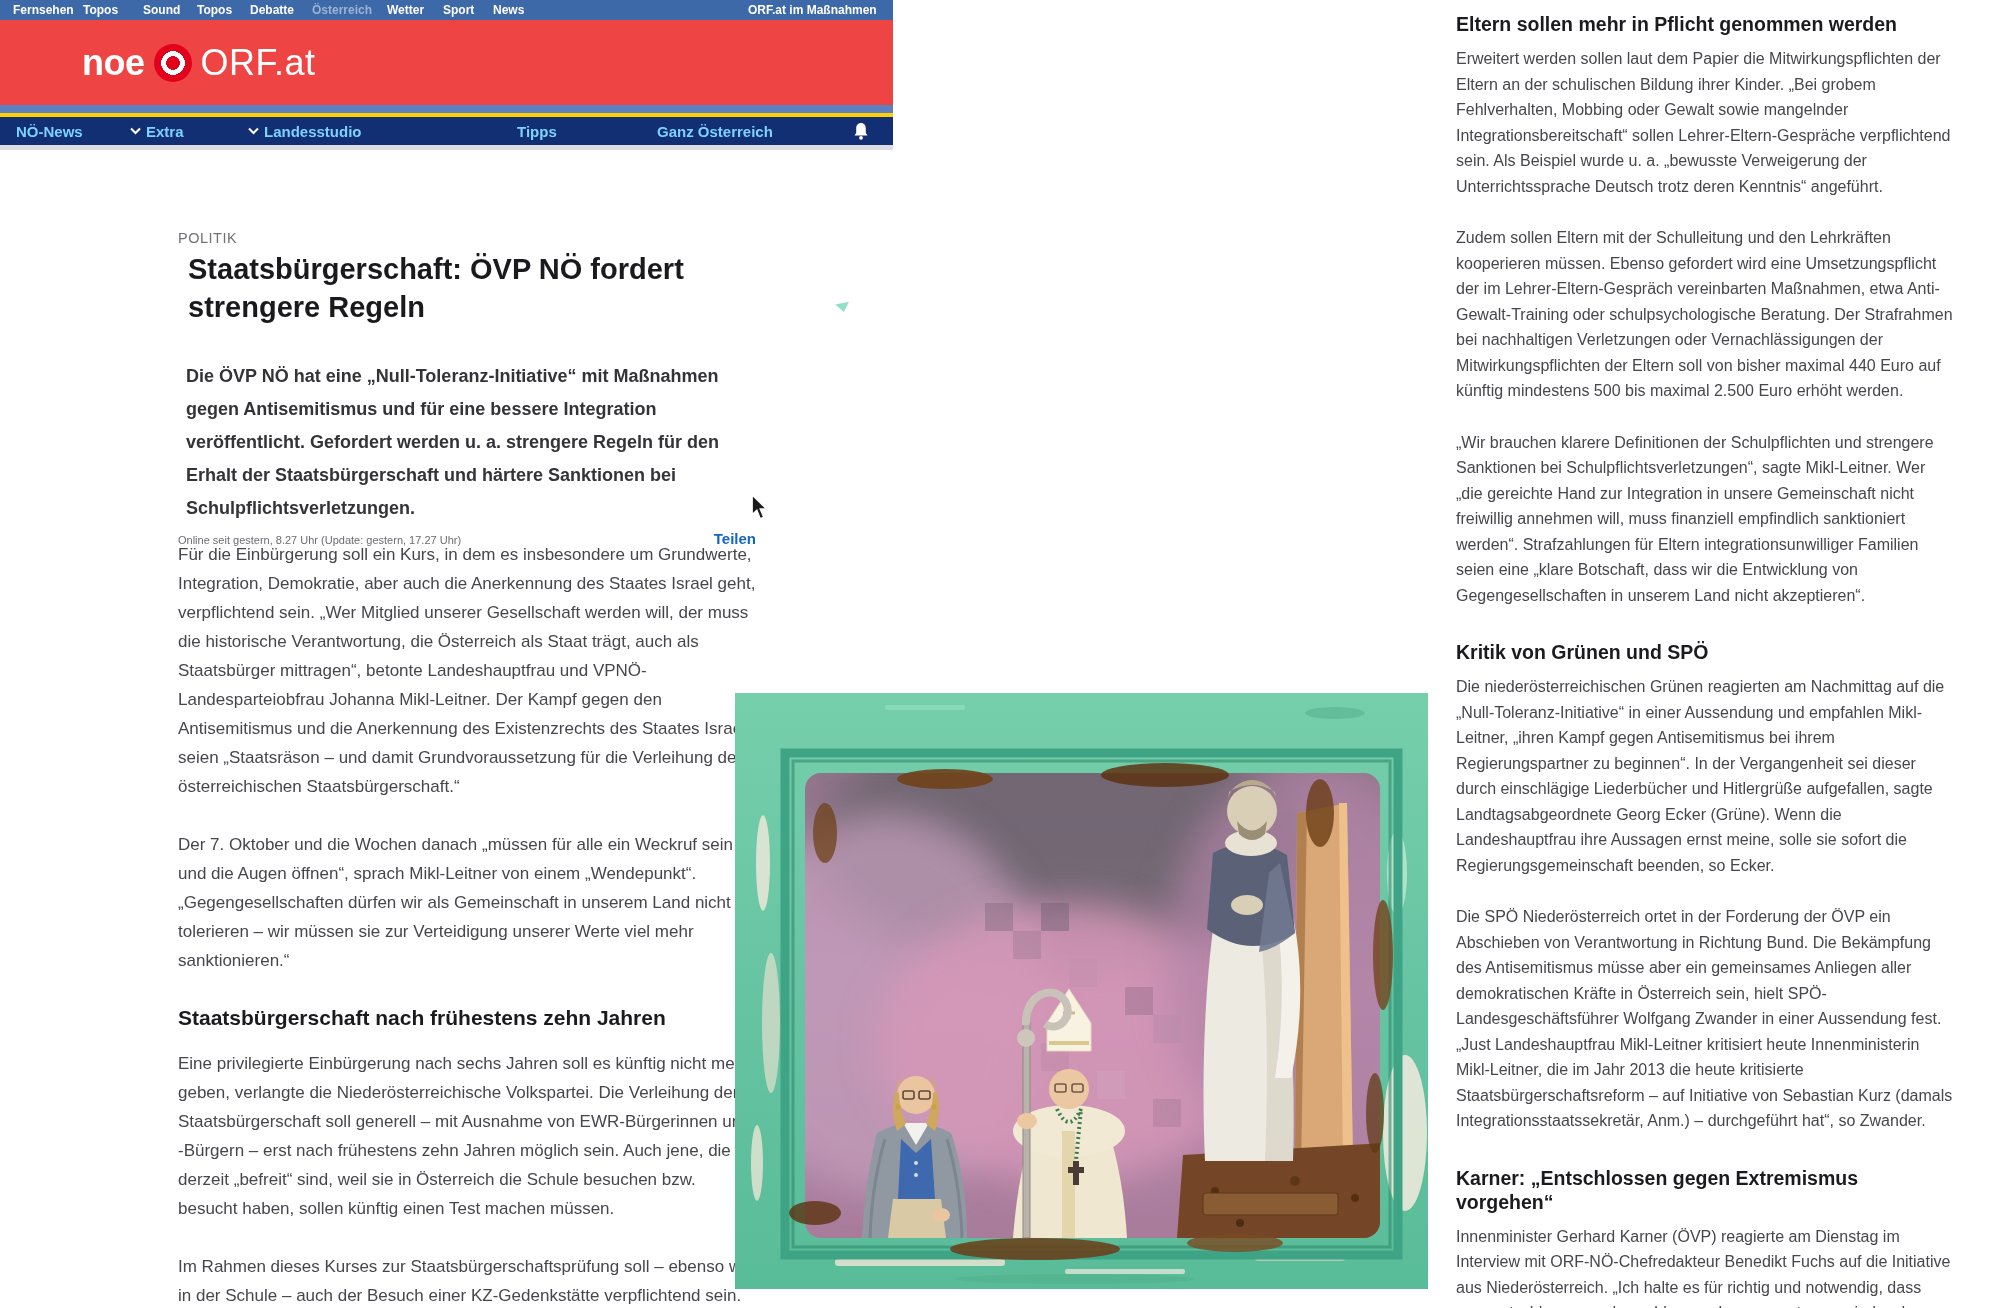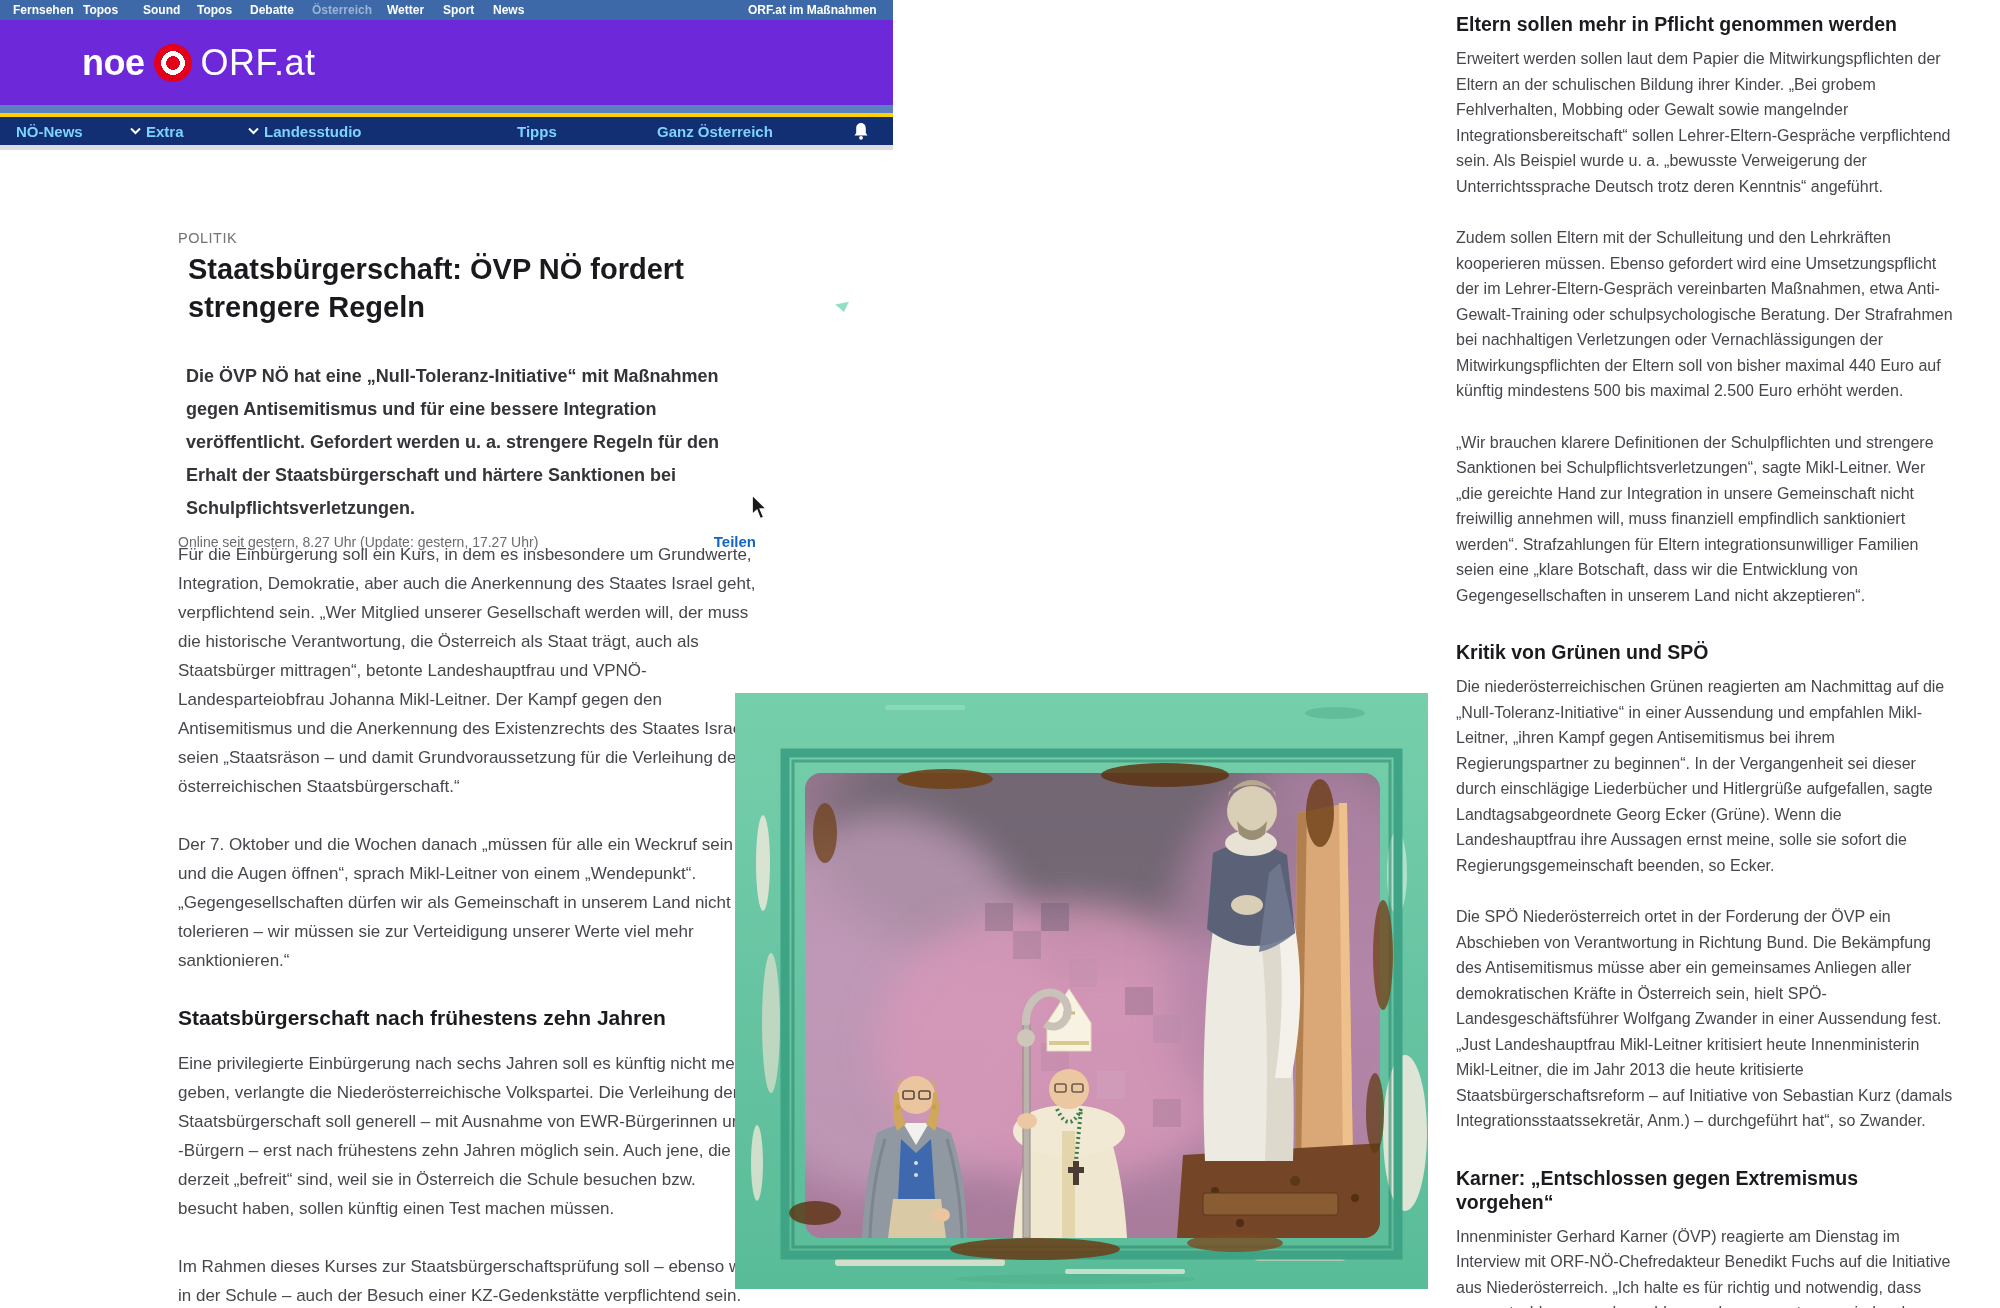--- a/index.html
+++ b/index.html
@@ -3,21 +3,21 @@
 <meta charset="utf-8">
 <style>
   html,body{margin:0;padding:0;background:#fff;}
   .screen{position:relative;width:2000px;height:1308px;background:#fff;overflow:hidden;
           font-family:"Liberation Sans",sans-serif;-webkit-font-smoothing:antialiased;}
 
   
   .topbar{position:absolute;left:0;top:0;width:893px;height:20px;background:#3d69a8;}
   .topbar span{position:absolute;top:0;line-height:20px;font-size:12px;font-weight:700;color:#fff;white-space:nowrap;cursor:default;}
   .topbar span.muted{color:#9db3d6;}
-  .masthead{position:absolute;left:0;top:20px;width:893px;height:85px;background:#6d28d9;
+  .masthead{position:absolute;left:0;top:20px;width:893px;height:85px;background:#ef4444;
             display:flex;align-items:center;padding-left:82px;box-sizing:border-box;}
   .logo-wrap{display:flex;align-items:center;gap:9px;}
   .logo-noe{font-size:36px;font-weight:700;color:#fff;letter-spacing:-0.5px;}
   .orf-eye{width:38px;height:38px;border-radius:50%;
            background:radial-gradient(circle,#e2001a 0 25%,#ffffff 25% 44%,#e2001a 44% 100%);}
   .logo-orfat{font-size:36px;font-weight:400;color:#fff;letter-spacing:0.5px;}
   .band-light{position:absolute;left:0;top:105px;width:893px;height:8px;background:#5d80c1;}
   .band-yellow{position:absolute;left:0;top:113px;width:893px;height:4px;background:#ffd103;}
   .subnav{position:absolute;left:0;top:117px;width:893px;height:28px;background:#122f73;}
   .subnav .item{position:absolute;top:0;height:28px;display:flex;align-items:center;gap:5px;
@@ -25,21 +25,21 @@
   .band-gray{position:absolute;left:0;top:145px;width:893px;height:5px;background:#dcdce2;}
 
   
   .category{position:absolute;left:178px;top:230px;font-size:14.5px;letter-spacing:.5px;color:#717176;}
   .headline{position:absolute;left:188px;top:250px;width:548px;font-size:29px;line-height:38px;
             font-weight:700;color:#1a1a1e;margin:0;}
   .lead{position:absolute;left:178px;top:352px;width:552px;font-size:18px;line-height:33px;
         font-weight:700;color:#333338;margin:8px;}
   .meta-row{position:absolute;left:178px;top:492px;width:578px;display:flex;
             justify-content:space-between;align-items:baseline;}
-  .meta-text{font-size:14px;color:#6b6b71;margin-top:42px;}
+  .meta-text{font-size:11px;color:#6b6b71;margin-top:42px;}
   .share-link{font-size:15px;font-weight:700;color:#1265c2;cursor:pointer;}
   .article-body{position:absolute;left:178px;top:540px;width:578px;font-size:17px;line-height:29px;color:#46464c;}
   .article-body .body-p{margin:0 0 29px;}
   .article-body .sec-h{font-size:21px;line-height:27px;color:#1b1b1f;margin:20px 0 18px;font-weight:700;}
 
   
   .right-col{position:absolute;left:1456px;top:12px;width:498px;font-size:16px;line-height:25.5px;color:#46464c;}
   .right-col .body-p{margin:0 0 26px;}
   .right-col .sec-h{font-size:19.5px;line-height:24px;color:#1b1b1f;margin:32px 0 10px;font-weight:700;}
   .right-col .sec-h:first-child{margin-top:0;}

